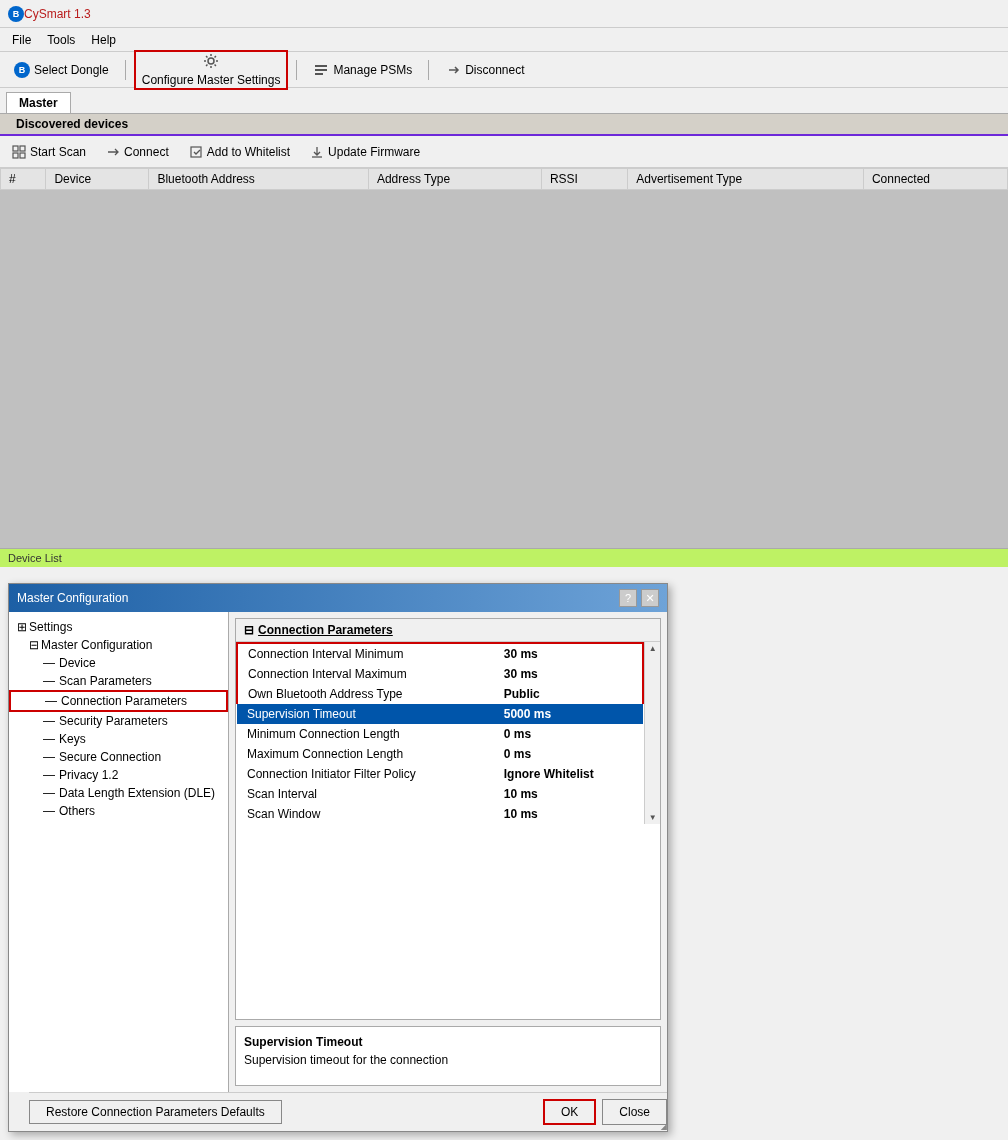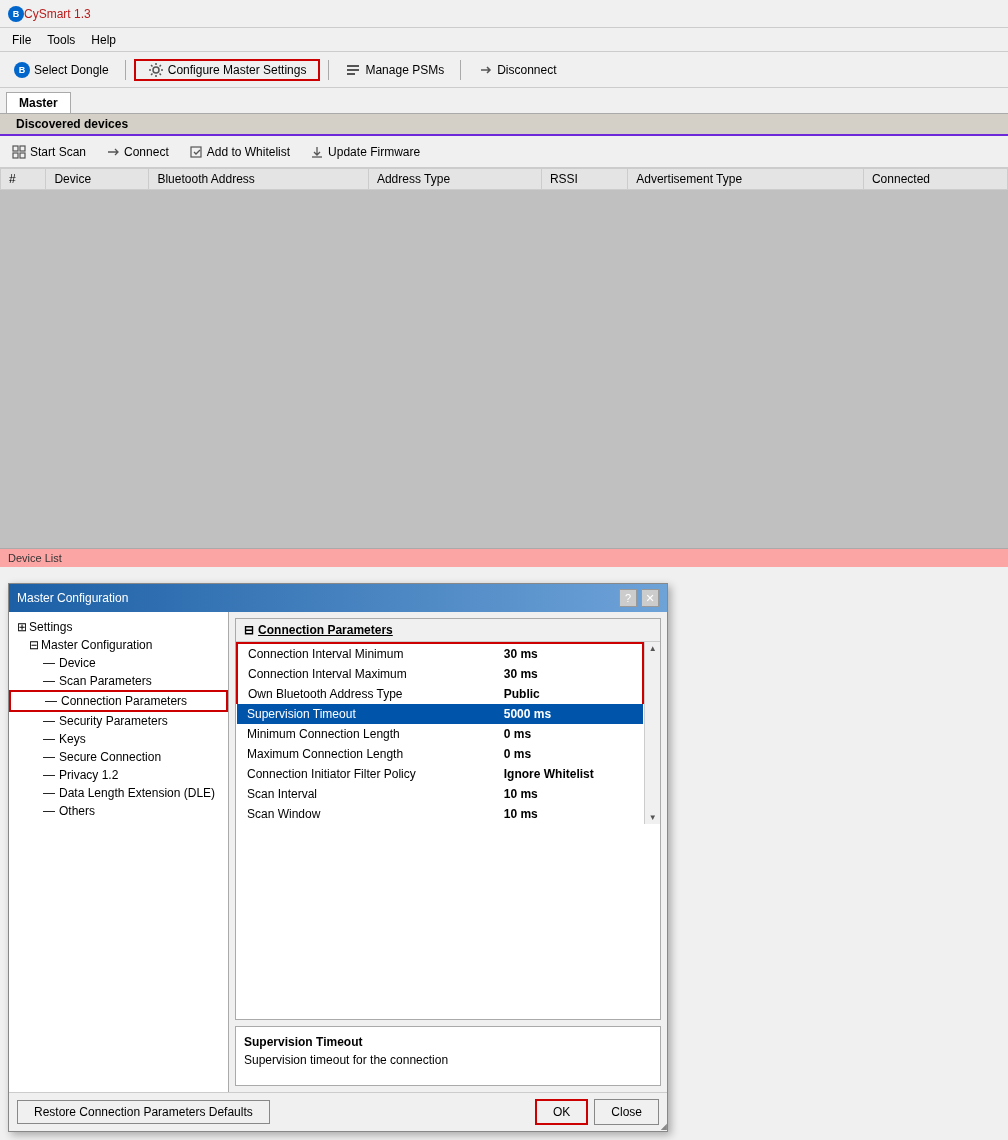--- a/index.html
+++ b/index.html
@@ -47,21 +47,22 @@
       align-items: center;
       gap: 4px;
       padding: 3px 8px;
       font-size: 12px;
       cursor: pointer;
       background: #f0f0f0;
       border: none;
     }
     .toolbar-btn.highlighted {
       border: 2px solid #cc0000;
-      padding: 1px 12px;
+      padding: 1px 6px;
+      flex-direction: column;
     }
     .toolbar-separator { width: 1px; height: 20px; background: #aaa; margin: 0 4px; }
     .bt-icon {
       width: 16px; height: 16px;
       background: #0066cc;
       border-radius: 50%;
       display: inline-flex;
       align-items: center;
       justify-content: center;
       color: white;
@@ -132,21 +133,21 @@
       padding: 3px 8px;
       text-align: left;
       font-weight: normal;
     }
     .device-table-container {
       background: #c0c0c0;
       min-height: 380px;
     }
 
     .status-bar {
-      background: #fca5a5;
+      background: #bef264;
       border-top: 1px solid #aaa;
       padding: 3px 8px;
       font-size: 11px;
       color: #333;
     }
 
     
     .dialog-wrapper {
       padding: 16px 8px;
     }
@@ -254,24 +255,25 @@
       margin: 0 6px 6px;
       background: #fff;
       border: 1px solid #aaa;
       padding: 8px;
       min-height: 60px;
     }
     .description-title { font-weight: bold; margin-bottom: 4px; }
 
     .dialog-footer {
       border-top: 1px solid #ccc;
-      padding: 6px 8px;
+      padding: 6px 0;
       display: flex;
       justify-content: space-between;
       align-items: center;
+      margin-left: 20px;
     }
     .dialog-footer-btns {
       display: flex;
       gap: 6px;
     }
     .footer-btn {
       padding: 4px 16px;
       font-size: 12px;
       cursor: pointer;
       border: 1px solid #888;

